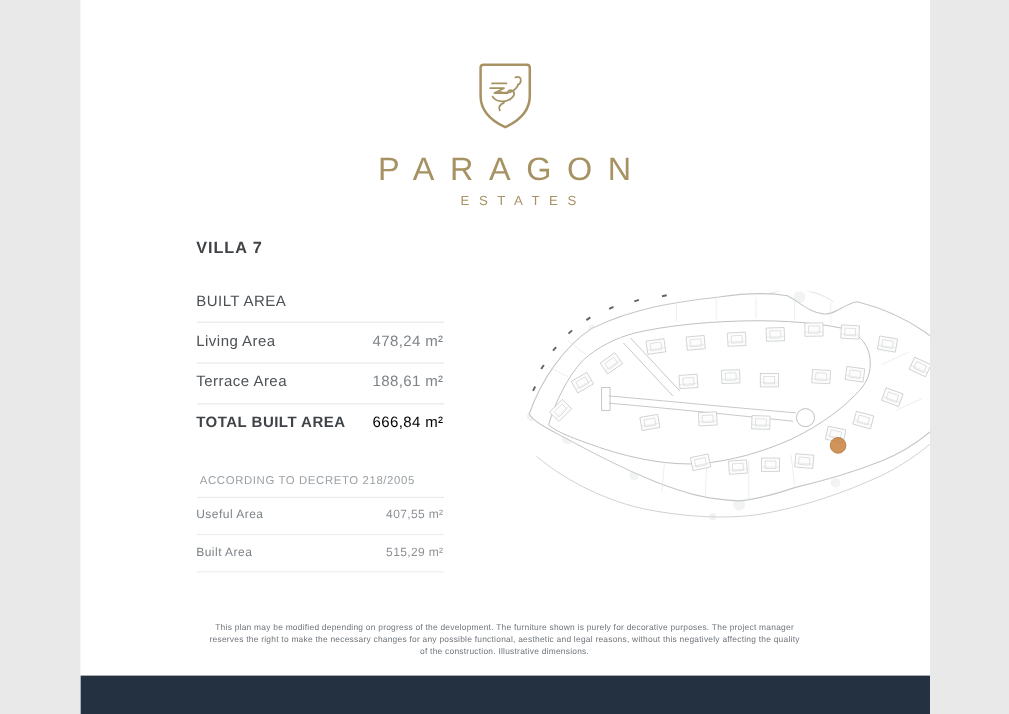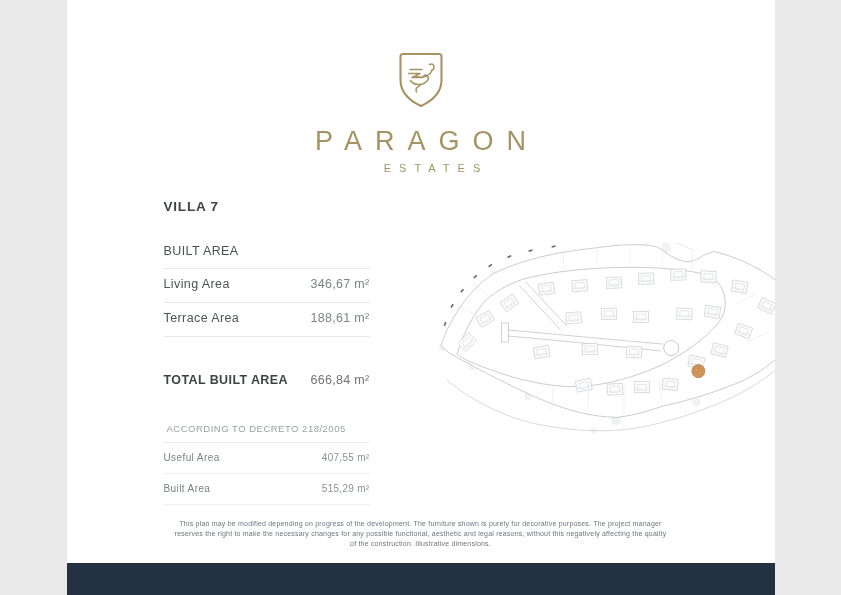--- a/index.html
+++ b/index.html
@@ -19,21 +19,21 @@
   .villa-title{font-size:13.5px;font-weight:700;letter-spacing:.8px;color:#3f4347;margin-bottom:9px;}
   .row{display:flex;justify-content:space-between;align-items:baseline;
        font-size:12.5px;padding:8px 0 11px 0;border-bottom:1px solid #e6e8ea;}
   .row .lbl{color:#4d5256;letter-spacing:.4px;}
   .row .val{color:#7e8387;letter-spacing:.3px;}
   .row.no-border{border-bottom:none;}
   .section-gap{height:12px;}
   .heading-row{font-size:12.5px;letter-spacing:.4px;color:#4b5054;
                padding:9px 0 10px 0;border-bottom:1px solid #e6e8ea;}
   .row.total .lbl{font-weight:700;color:#3f4347;}
-  .row.total .val{color:#737373;margin-top:28px;}
+  .row.total .val{color:#000000;}
   .decreto-gap{height:20px;}
   .decreto-heading{font-size:9.5px;letter-spacing:.5px;color:#9aa0a5;
                    padding:5px 0 8px 3px;border-bottom:1px solid #e8eaec;}
   .row.small{font-size:10px;padding:9px 0 10px 0;border-bottom:1px solid #eceef0;}
   .row.small .lbl{color:#7c8287;}
   .row.small .val{color:#8c9196;}
 
   
   .siteplan{position:absolute;left:366px;top:243px;width:382px;height:196px;}
 
@@ -69,21 +69,21 @@
   <div class="panel">
     <div class="villa-title">VILLA 7</div>
 
 
     <div class="section-gap"></div>
 
     <div class="heading-row">BUILT AREA</div>
 
     <div class="row">
       <span class="lbl">Living Area</span>
-      <span class="val">346,67 m²</span>
+      <span class="val">478,24 m²</span>
     </div>
 
     <div class="row">
       <span class="lbl">Terrace Area</span>
       <span class="val">188,61 m²</span>
     </div>
 
     <div class="row total no-border">
       <span class="lbl">TOTAL BUILT AREA</span>
       <span class="val">666,84 m²</span>

